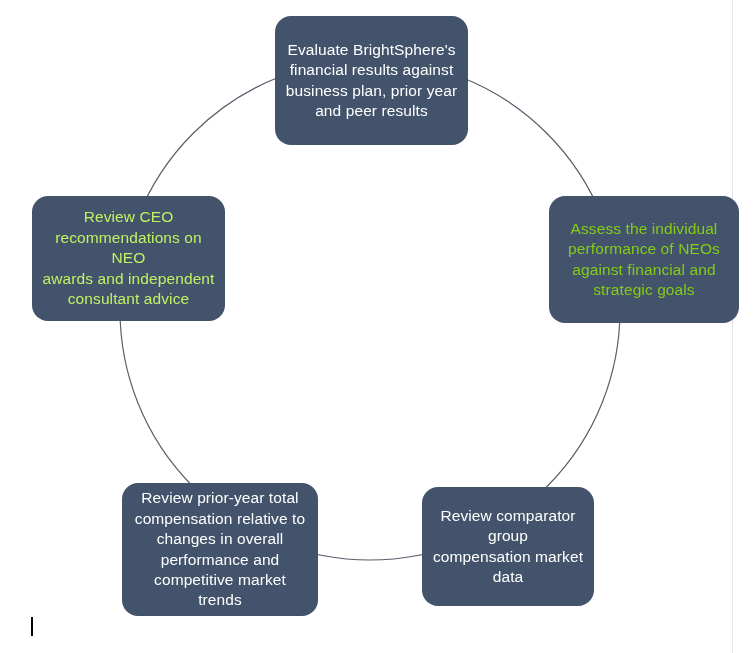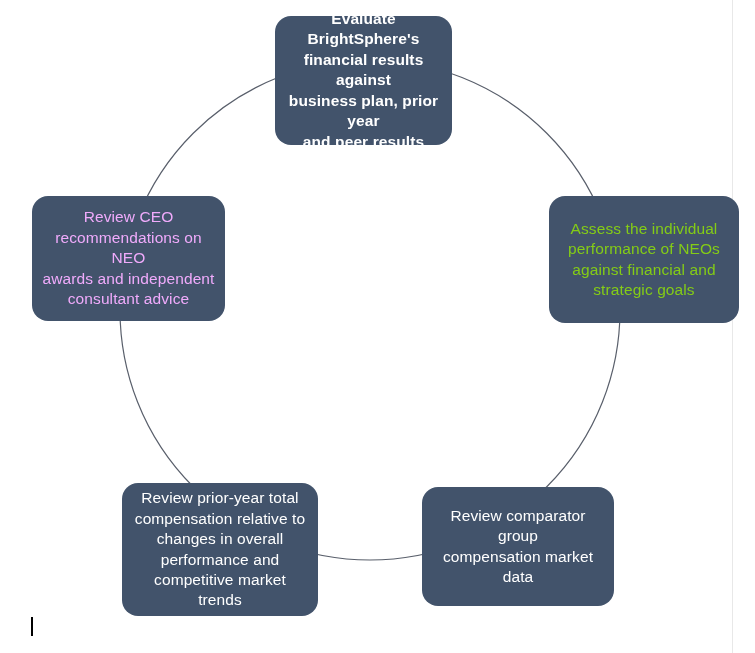--- a/index.html
+++ b/index.html
@@ -51,23 +51,23 @@
     font-size: 15.5px;
     letter-spacing: 0.1px;
     -webkit-font-smoothing: antialiased;
   }
   .node .node-text {
     display: block;
     white-space: pre-line;
   }
 
   
-  #node-top    { left: 275px; top: 16px;  width: 177px; height: 129px; font-weight: bold; }
+  #node-top    { left: 275px; top: 16px;  width: 193px; height: 129px; }
   #node-right  { left: 520px; top: 196px; width: 190px; height: 127px; }
-  #node-bottom-right { left: 422px; top: 487px; width: 192px; height: 119px; }
+  #node-bottom-right { left: 422px; top: 487px; width: 172px; height: 119px; }
   #node-bottom-left  { left: 122px; top: 483px; width: 196px; height: 133px; }
   #node-left   { left: 32px;  top: 196px; width: 193px; height: 125px; }
 
   
   #text-caret {
     position: absolute;
     left: 31px;
     top: 617px;
     width: 2px;
     height: 19px;
@@ -106,21 +106,21 @@
   </div>
 
   <div class="node" id="node-bottom-left" style="background: rgb(66, 83, 107); color: rgb(255, 255, 255);">
     <span class="node-text">Review prior-year total
 compensation relative to
 changes in overall
 performance and
 competitive market trends</span>
   </div>
 
-  <div class="node" id="node-left" style="background: rgb(66, 83, 107); color: #f0abfc;">
+  <div class="node" id="node-left" style="background: rgb(66, 83, 107); color: #bef264;">
     <span class="node-text">Review CEO
 recommendations on NEO
 awards and independent
 consultant advice</span>
   </div>
 
   <div id="text-caret"></div>
 
 </div>
 

